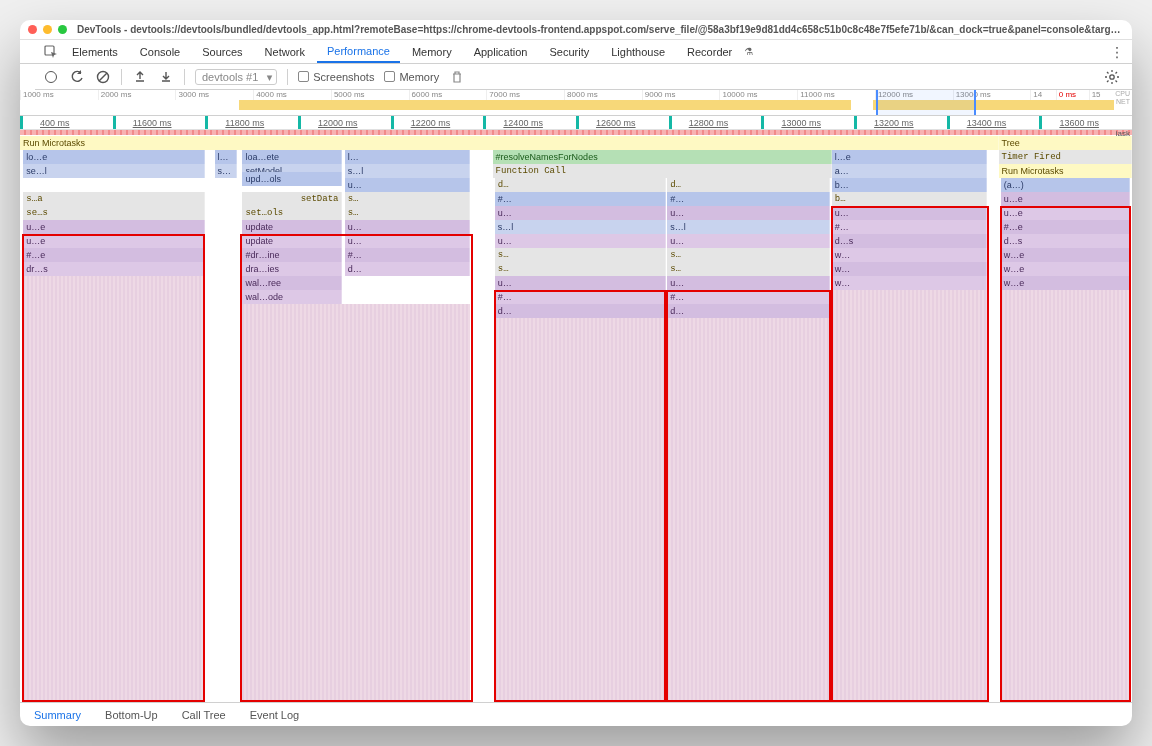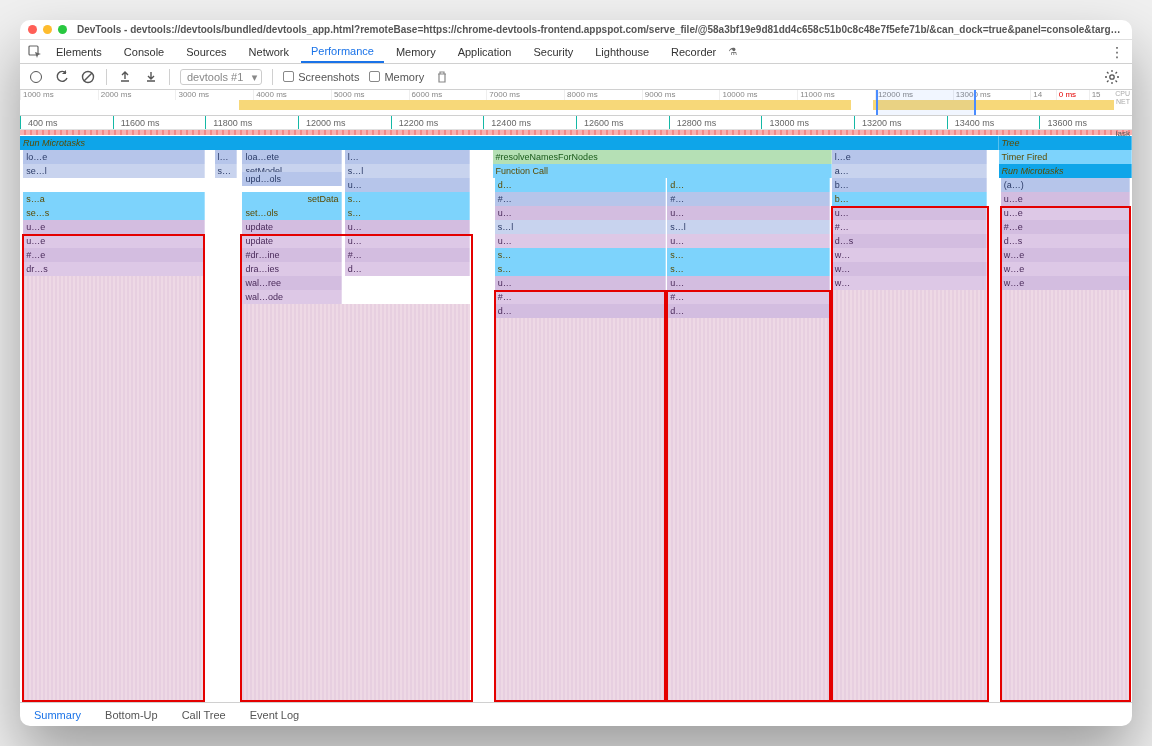--- a/index.html
+++ b/index.html
@@ -2,51 +2,51 @@
 <html><head>
 <meta charset="utf-8">
 <style>
   * { box-sizing: border-box; margin: 0; padding: 0; font-family: -apple-system, "Helvetica Neue", Arial, sans-serif; }
   body { background: #f0f0f0; display:flex; align-items:center; justify-content:center; height:746px; width:1152px; }
   .frame { width:1112px; height:706px; background:#fff; border-radius:10px; box-shadow:0 30px 60px rgba(0,0,0,.35); overflow:hidden; display:flex; flex-direction:column; }
   .titlebar { height:20px; display:flex; align-items:center; padding:0 8px; gap:6px; font-size:10px; color:#555; border-bottom:1px solid #e0e0e0; }
   .dot{width:9px;height:9px;border-radius:50%;}
   .dot.red{background:#ff5f57;} .dot.yel{background:#febc2e;} .dot.grn{background:#28c840;}
   .title-text{font-weight:600;white-space:nowrap;overflow:hidden;text-overflow:ellipsis;flex:1;margin-left:4px;}
-  .tabbar{height:24px;display:flex;align-items:center;border-bottom:1px solid #d0d0d0;font-size:11px;color:#333;padding-left:6px;gap:2px;}
+  .tabbar{height:24px;display:flex;align-items:center;border-bottom:1px solid #d0d0d0;font-size:11px;color:#333;padding-left:22px;gap:2px;}
   .inspect-ic{width:18px;height:18px;display:flex;align-items:center;justify-content:center;color:#666;}
   .tabbar .tab{padding:4px 10px;cursor:default;}
   .tabbar .tab.active{color:#1a73e8;border-bottom:2px solid #1a73e8;margin-bottom:-1px;}
   .tabbar .spacer{flex:1;}
   .kebab{padding:0 8px;color:#555;font-size:14px;}
-  .toolbar{height:26px;display:flex;align-items:center;gap:10px;padding:0 8px;border-bottom:1px solid #d0d0d0;font-size:11px;color:#555;}
+  .toolbar{height:26px;display:flex;align-items:center;gap:10px;padding:0 8px;border-bottom:1px solid #d0d0d0;font-size:11px;color:#555;margin-left:15px;}
   .tb-ic{width:16px;height:16px;display:flex;align-items:center;justify-content:center;color:#555;}
   .rec{width:12px;height:12px;border:1.5px solid #555;border-radius:50%;}
   .sep{width:1px;height:16px;background:#d0d0d0;}
   .select{border:1px solid #ccc;border-radius:3px;padding:1px 18px 1px 6px;color:#888;font-size:11px;position:relative;}
   .select::after{content:"▾";position:absolute;right:4px;color:#888;}
   .chk{display:flex;align-items:center;gap:4px;}
   .chkbox{width:11px;height:11px;border:1px solid #888;border-radius:2px;}
   .trash{color:#888;}
   .gear{margin-left:auto;margin-right:4px;}
   .minimap{height:26px;position:relative;background:#fff;border-bottom:1px solid #d0d0d0;font-size:8px;color:#888;}
   .mm-ticks{display:flex;position:absolute;top:0;left:0;right:18px;height:10px;}
   .mm-tick{flex:1;text-align:left;padding-left:2px;border-left:1px solid #eee;}
   .mm-track{position:absolute;top:10px;left:0;right:18px;height:10px;background:linear-gradient(to right,#fff 0,#fff 20%,#f7d879 20%,#f7d879 76%,#fff 76%,#fff 78%,#f7d879 78%,#f7d879 100%);}
   .mm-right{position:absolute;right:0;top:0;width:18px;height:100%;font-size:7px;color:#aaa;line-height:8px;text-align:right;padding-right:2px;}
   .mm-window{position:absolute;top:0;bottom:0;left:77%;width:9%;border-left:2px solid #4a8cff;border-right:2px solid #4a8cff;background:rgba(74,140,255,.08);}
   .flame-area{flex:1;display:flex;flex-direction:column;overflow:hidden;}
   .ruler{height:14px;background:#fff;border-bottom:1px solid #e0e0e0;display:flex;font-size:9px;color:#666;}
-  .ruler .rt{flex:1;border-left:1px solid #14b8a6;padding-left:7px;line-height:14px;}
+  .ruler .rt{flex:1;border-left:3px solid #14b8a6;padding-left:17px;line-height:14px;text-decoration:underline;}
   .strip{height:6px;background:repeating-linear-gradient(90deg,#f7b2b2 0,#f7b2b2 4px,#f18a8a 4px,#f18a8a 6px);border-bottom:1px solid #fff;position:relative;}
   .strip .iask{position:absolute;right:2px;top:-1px;font-size:8px;color:#555;}
   .flame{flex:1;position:relative;background:#fff;}
   .row{position:absolute;height:14px;font-size:9px;line-height:14px;white-space:nowrap;overflow:hidden;text-overflow:ellipsis;padding:0 3px;border-right:1px solid rgba(255,255,255,.3);}
-  .c-yel{background:#0ea5e9;color:#5b4a00;font-style:italic;} 
-  .c-yel2{background:#7dd3fc;color:#5b4a00;}
+  .c-yel{background:#fef9c3;color:#5b4a00;} 
+  .c-yel2{background:#e5e5e5;color:#5b4a00;font-family:Liberation Mono, monospace;}
   .c-blu{background:#b6c5ea;color:#2a3a66;}
   .c-blu2{background:#c8d3ee;color:#2a3a66;}
   .c-pur{background:#d3bde0;color:#4a2a5a;}
   .c-pur2{background:#ddc8e6;color:#4a2a5a;}
   .c-grn{background:#b5e0b5;color:#1a5a1a;}
   .c-pink{background:linear-gradient(90deg,#e7cfe0 0,#e7cfe0 2px,#eed9e5 2px,#eed9e5 4px);background-size:4px 100%;}
   .redbox{position:absolute;border:2px solid #e40000;pointer-events:none;}
   .bottom-tabs{height:24px;border-top:1px solid #d0d0d0;display:flex;align-items:center;font-size:11px;gap:4px;padding:0 4px;}
   .bt{padding:4px 10px;color:#555;}
   .bt.active{color:#1a73e8;}

